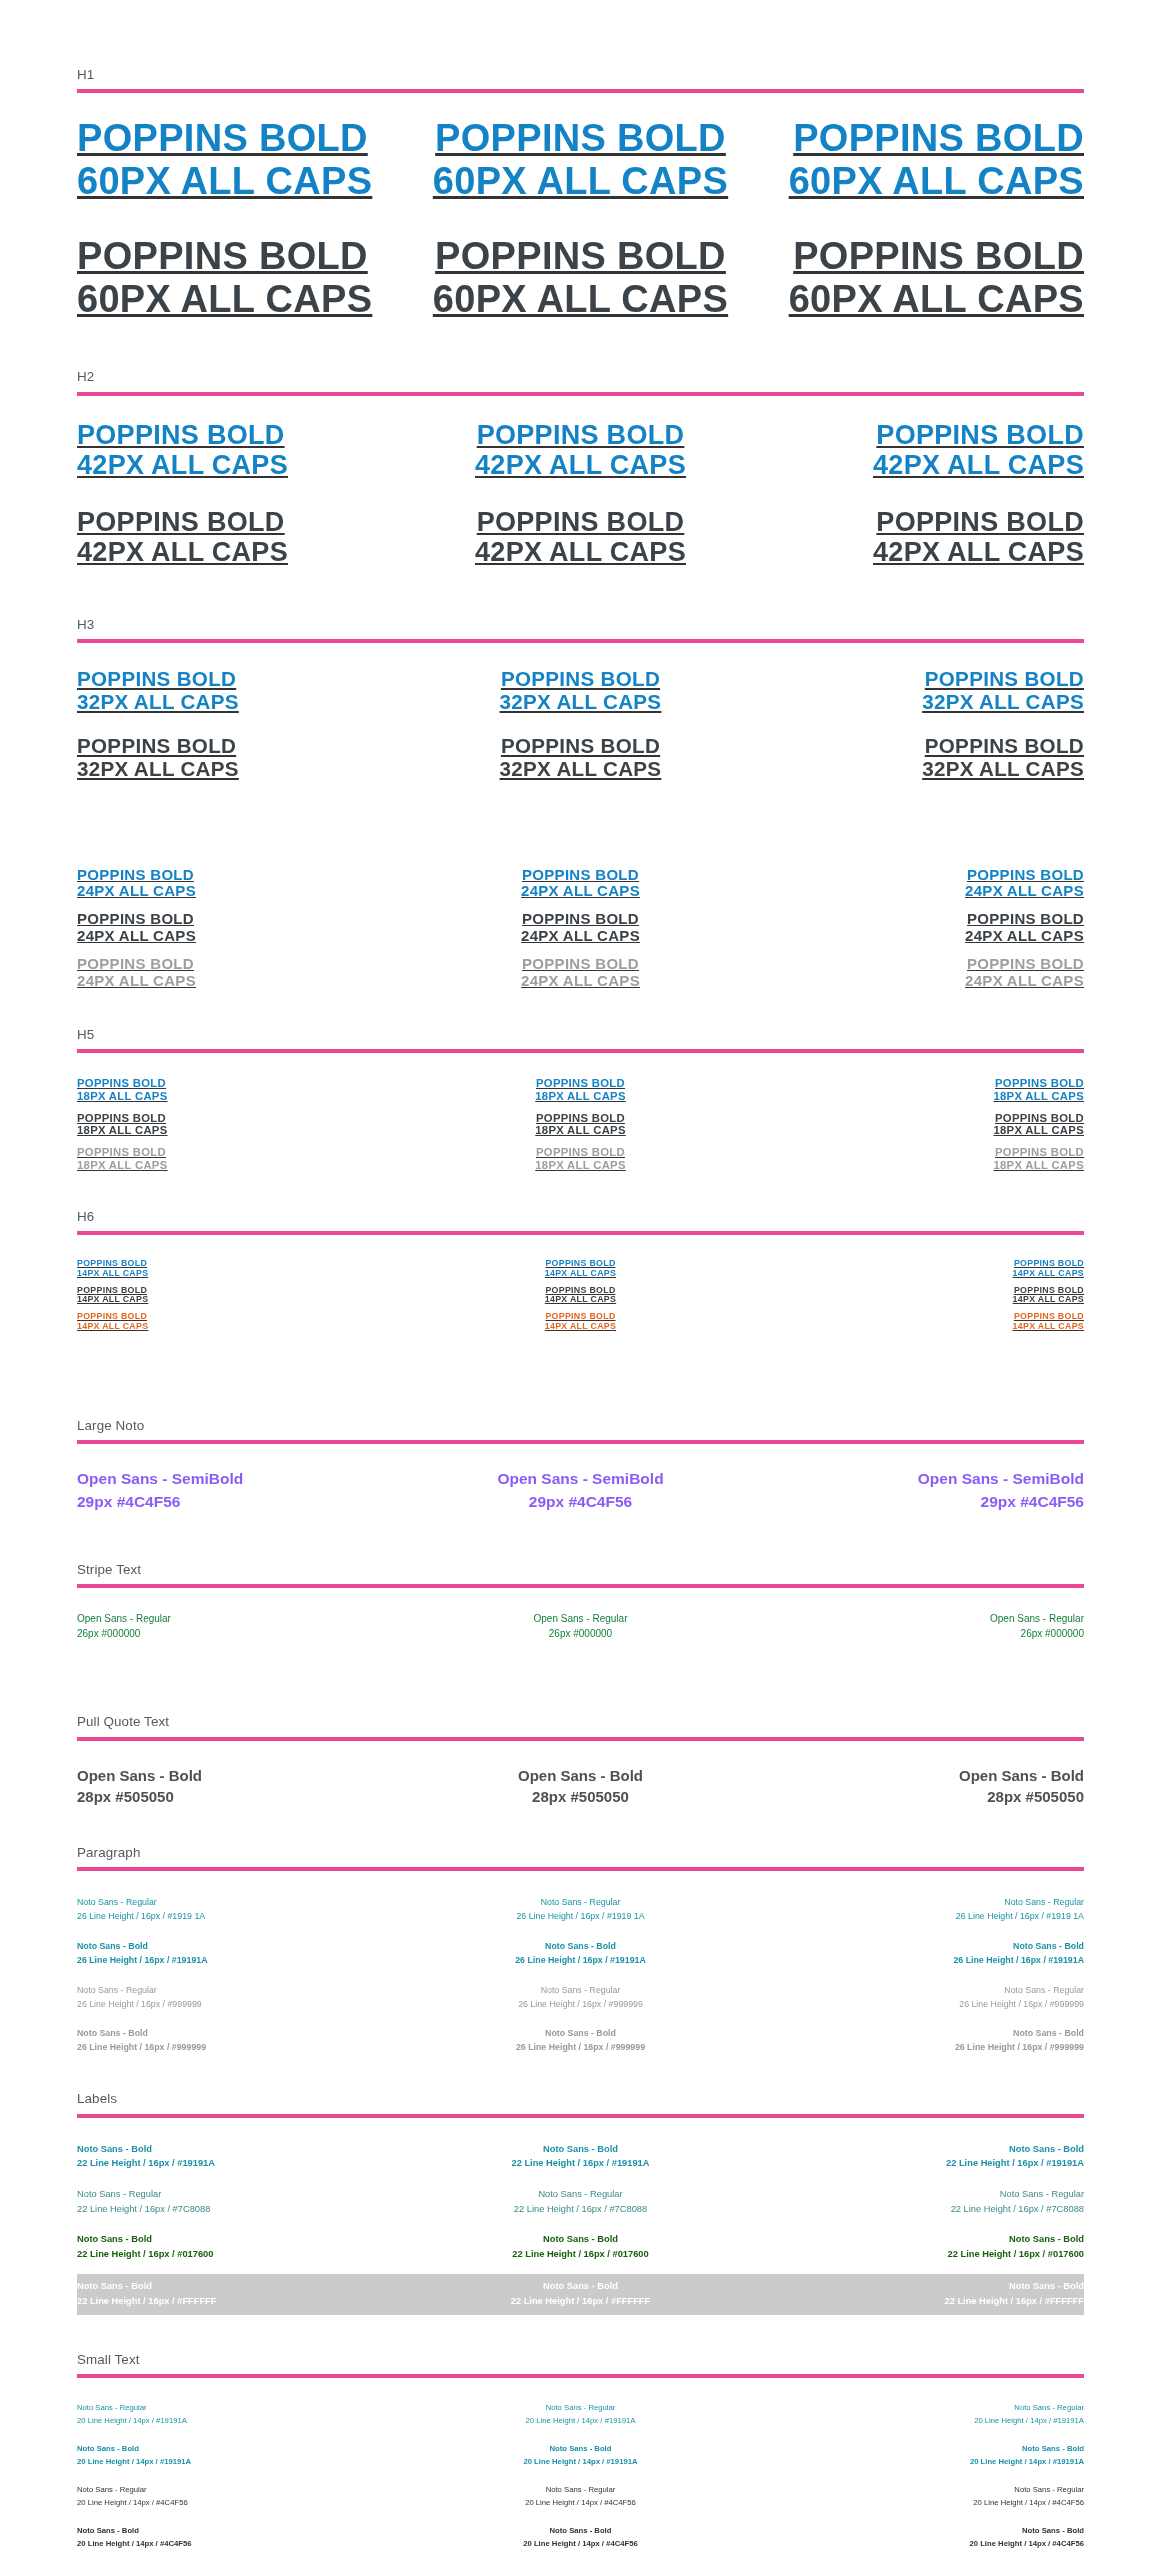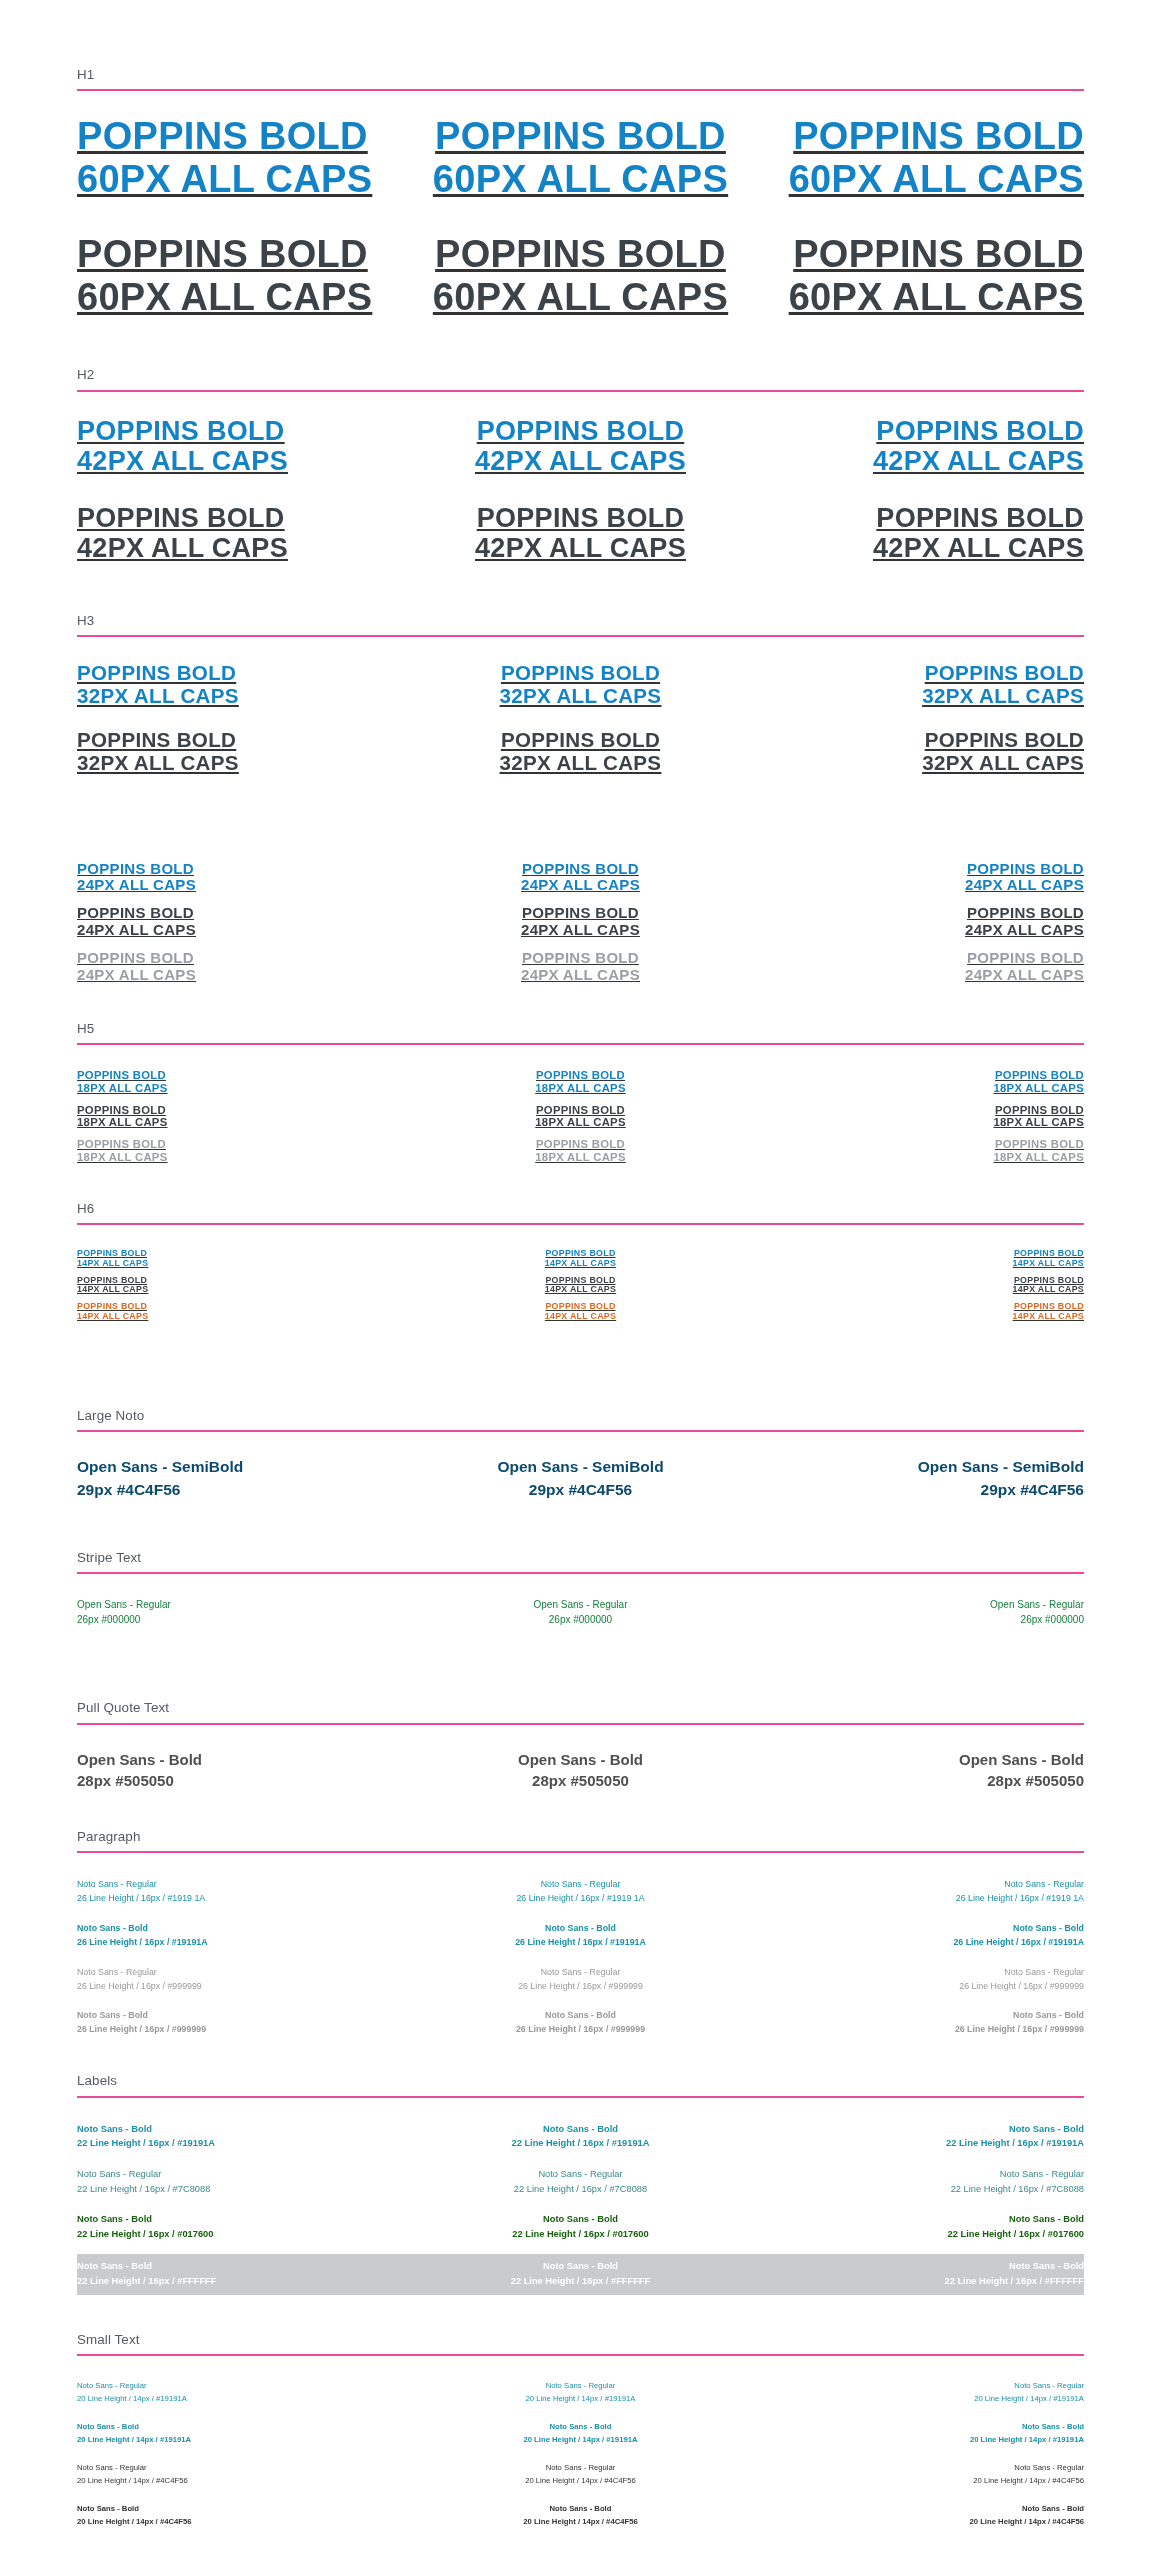--- a/index.html
+++ b/index.html
@@ -17,21 +17,21 @@
   }
 
   
   .section { margin-bottom: 0; }
   .sec-label {
     font-size: 13.4px;
     color: #555a60;
     font-weight: normal;
     letter-spacing: 0.1px;
     padding-bottom: 7.2px;
-    border-bottom: 2px solid #ec4899;
+    border-bottom: 4px solid #ec4899;
     margin-bottom: 24px;
   }
   .grid3 {
     display: grid;
     grid-template-columns: 1fr 1fr 1fr;
     align-items: start;
   }
   .col-l { text-align: left; }
   .col-c { text-align: center; }
   .col-r { text-align: right; }
@@ -63,21 +63,21 @@
   .hgroup-h2 > .h-row + .h-row { margin-top: 27px; }
   .hgroup-h3 > .h-row + .h-row { margin-top: 21.6px; }
   .hgroup-h4 > .h-row + .h-row { margin-top: 11.3px; }
   .hgroup-h5 > .h-row + .h-row { margin-top: 9.3px; }
   .hgroup-h6 > .h-row + .h-row { margin-top: 7.2px; }
 
   
   .bt { line-height: 1.34; }
   .bt .ln { display: block; }
 
-  .large-text { font-size: 15.5px; font-weight: 600; color: #0c4a6e; line-height: 1.45; }
+  .large-text { font-size: 15.5px; font-weight: 600; color: #8b5cf6; line-height: 1.45; }
   .stripe-text { font-size: 10px; font-weight: normal; color: #15803d; line-height: 1.45; }
   .pull-quote { font-size: 15px; font-weight: bold; color: #505050; line-height: 1.45; }
 
   .para { font-size: 8.8px; line-height: 1.6; }
   .para.b { font-weight: bold; }
   .para.c-grey { color: #999999; }
 
   .label-t { font-size: 9.3px; line-height: 1.6; }
   .label-t.b { font-weight: bold; }
   .c-teal { color: #1991a6; }

